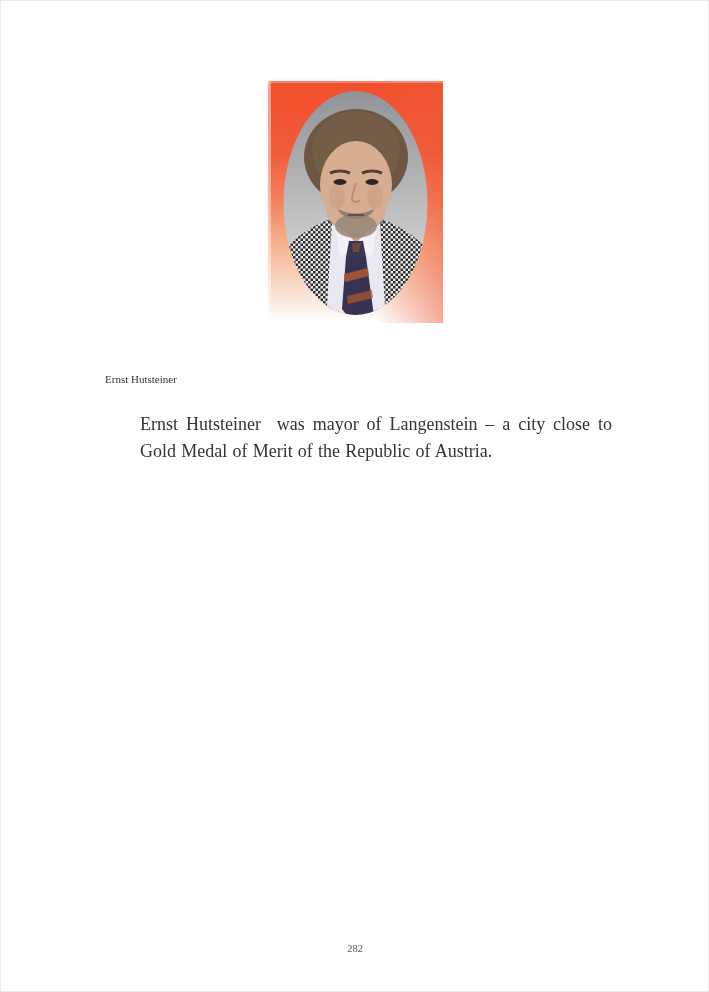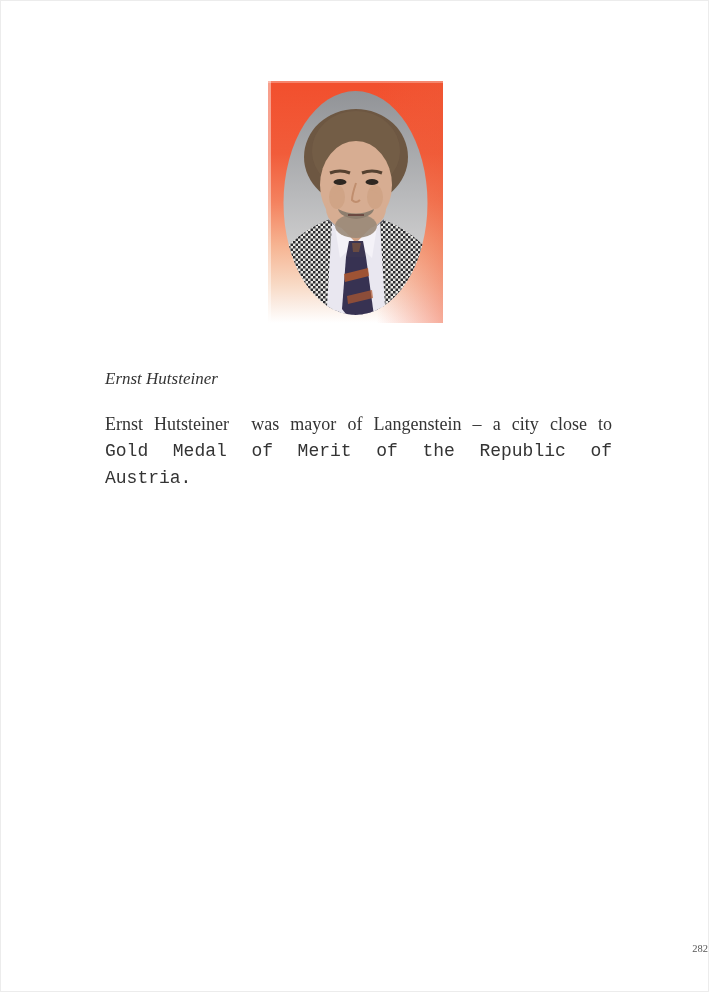--- a/index.html
+++ b/index.html
@@ -23,49 +23,48 @@
     left: 267px;
     top: 80px;
     width: 175px;
     height: 242px;
     line-height: 0;
   }
   .heading {
     position: absolute;
     left: 104px;
     top: 366px;
-    font-size: 17px;
+    font-size: 11px;
     line-height: 24px;
     white-space: pre;
-    font-style: italic;
   }
   .para {
     position: absolute;
     left: 104px;
     top: 410px;
     width: 507px;
     font-size: 18px;
     line-height: 27px;
   }
   .para .line {
     text-align: justify;
     text-align-last: justify;
     white-space: pre-wrap;
     word-spacing: 0.04em;
+    margin-left: 35px;
   }
   .para .line.last {
     text-align-last: left;
-    font-family: Liberation Mono, monospace;
   }
   .page-number {
     position: absolute;
     left: 1px;
     right: 0;
     top: 941px;
-    text-align: right;
+    text-align: center;
     font-size: 10.5px;
     line-height: 14px;
     color: #555555;
   }
 </style>
 </head>
 <body>
 
 <div class="page">
 

